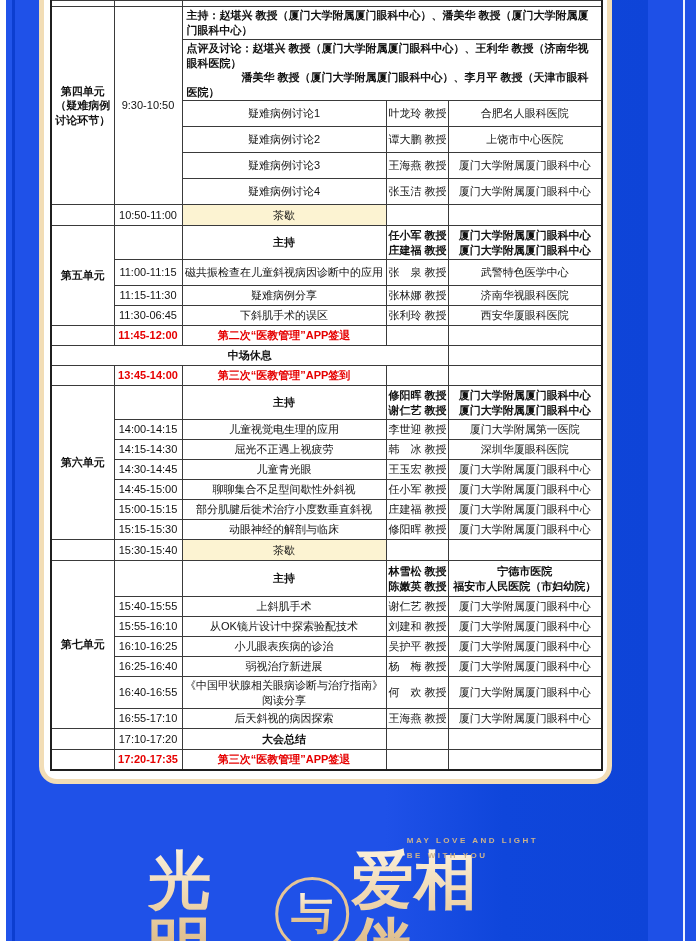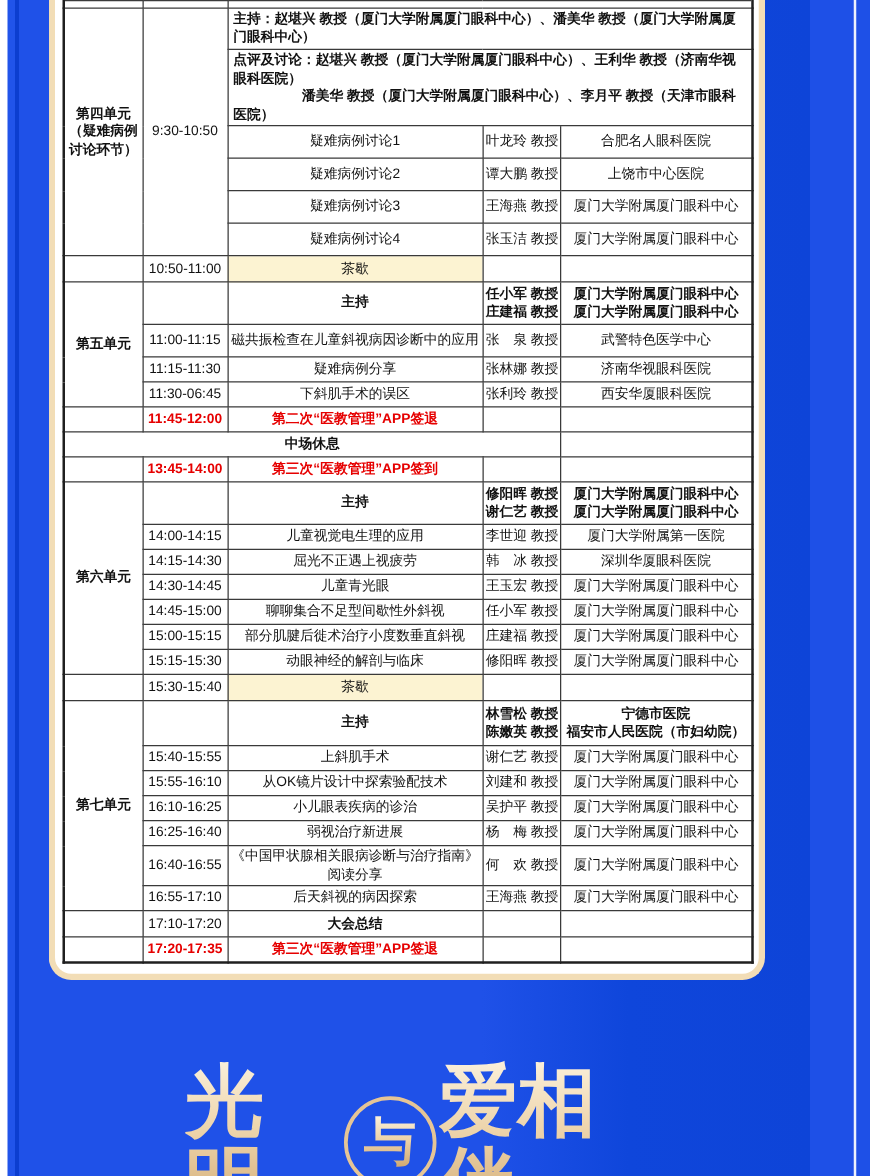--- a/index.html
+++ b/index.html
@@ -551,20 +551,24 @@
             <td class="institution-cell">
               <div></div>
             </td>
           </tr>
         </tbody>
     </table>
   </div>
 
 
   <div class="logo">
+    <div class="logo-en">
+      <div>MAY LOVE AND LIGHT</div>
+      <div>BE WITH YOU</div>
+    </div>
     <div class="logo-zh">
       <span class="ch">光明</span>
       <span class="logo-circle">
         <span class="ch-small">与</span>
       </span>
       <span class="ch">爱相伴</span>
     </div>
   </div>
 
 </div>

